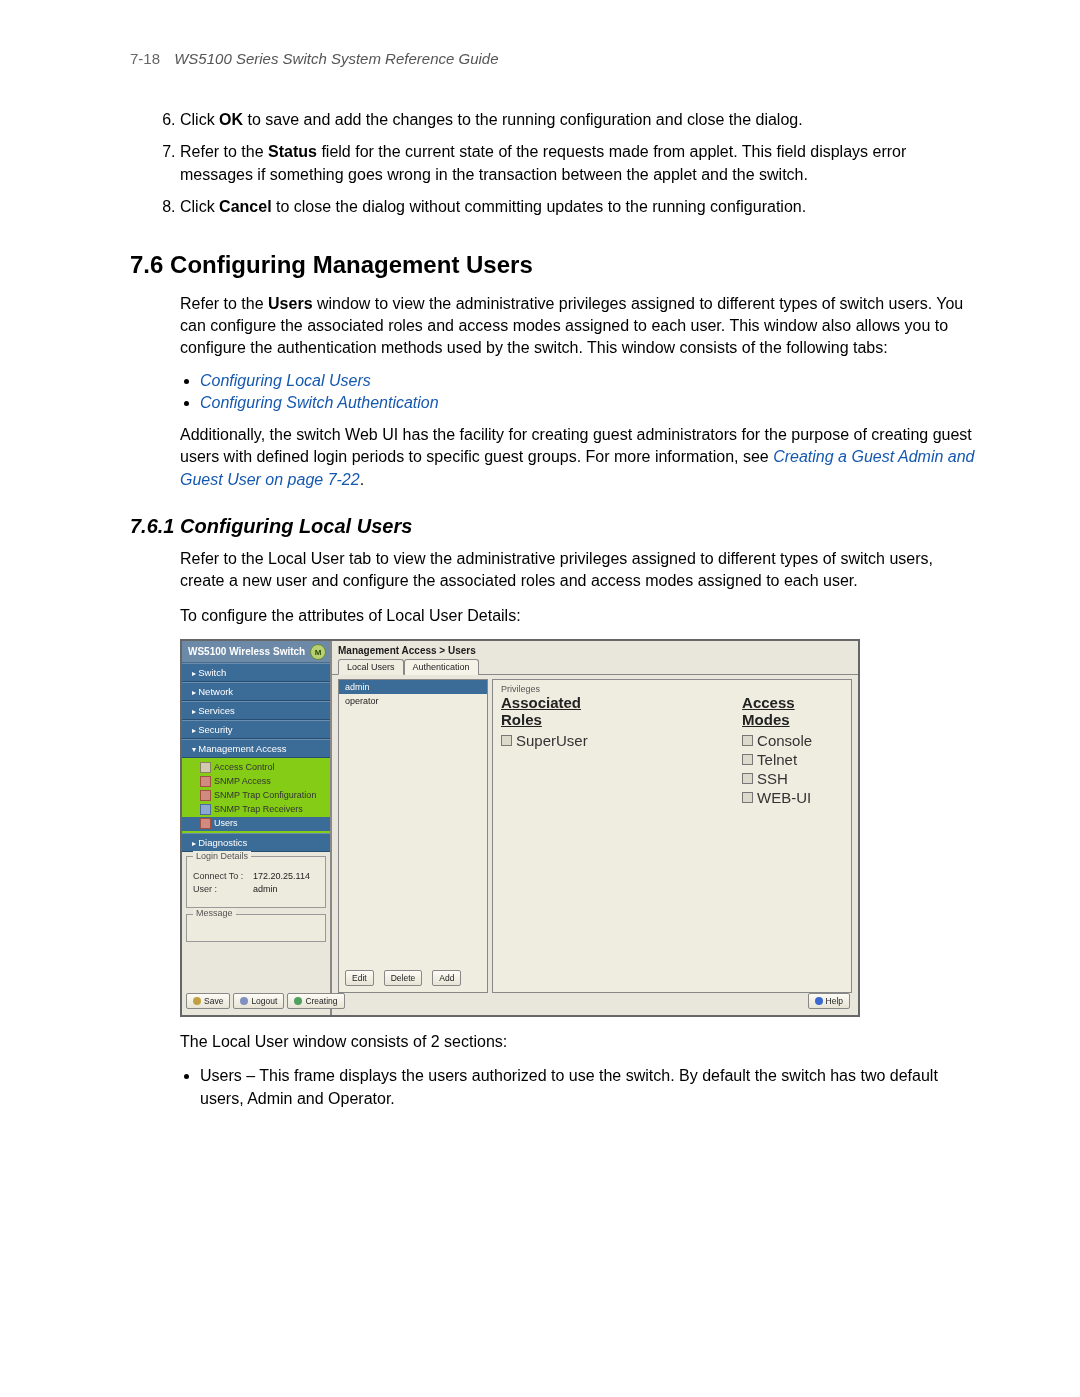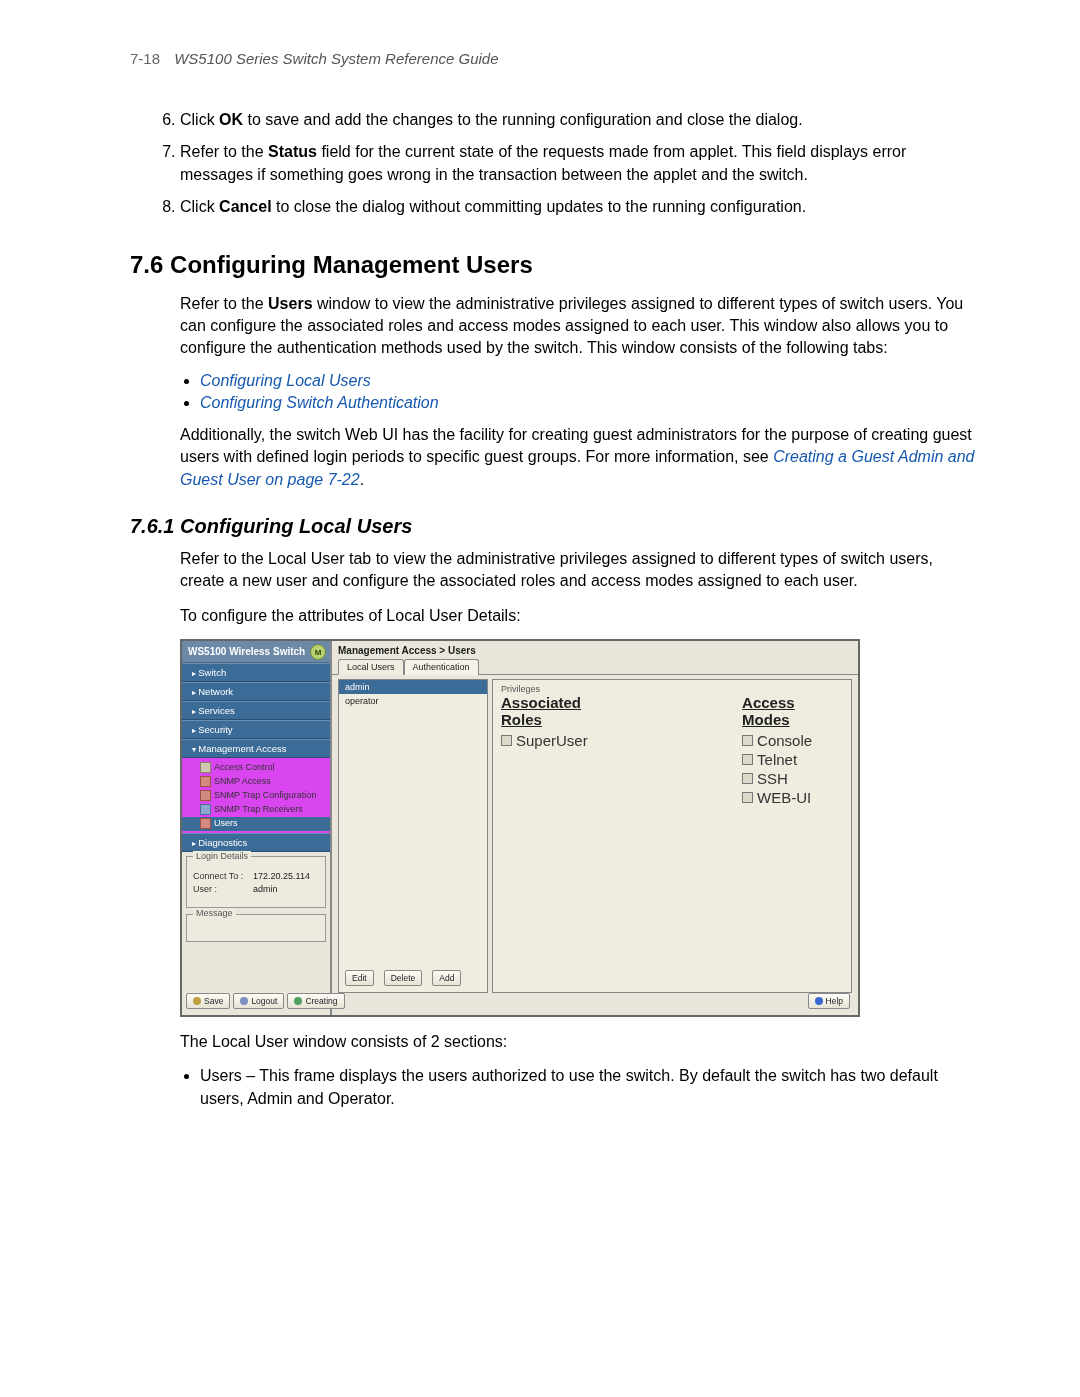--- a/index.html
+++ b/index.html
@@ -88,21 +88,21 @@
     color: #fff;
     font-size: 9.5px;
     padding: 3px 10px;
     border-top: 1px solid #6a8eb0;
     border-bottom: 1px solid #274e70;
     cursor: pointer;
   }
   .nav-item.expand::before { content: "▾ "; font-size: 8px; }
   .nav-item.collapse::before { content: "▸ "; font-size: 8px; }
   .nav-sub {
-    background: #d946ef;
+    background: #84cc16;
     font-size: 9px;
     color: #333;
     padding: 2px 0;
   }
   .nav-sub .row {
     padding: 1.5px 4px 1.5px 18px;
     cursor: pointer;
     white-space: nowrap;
     position: relative;
   }

